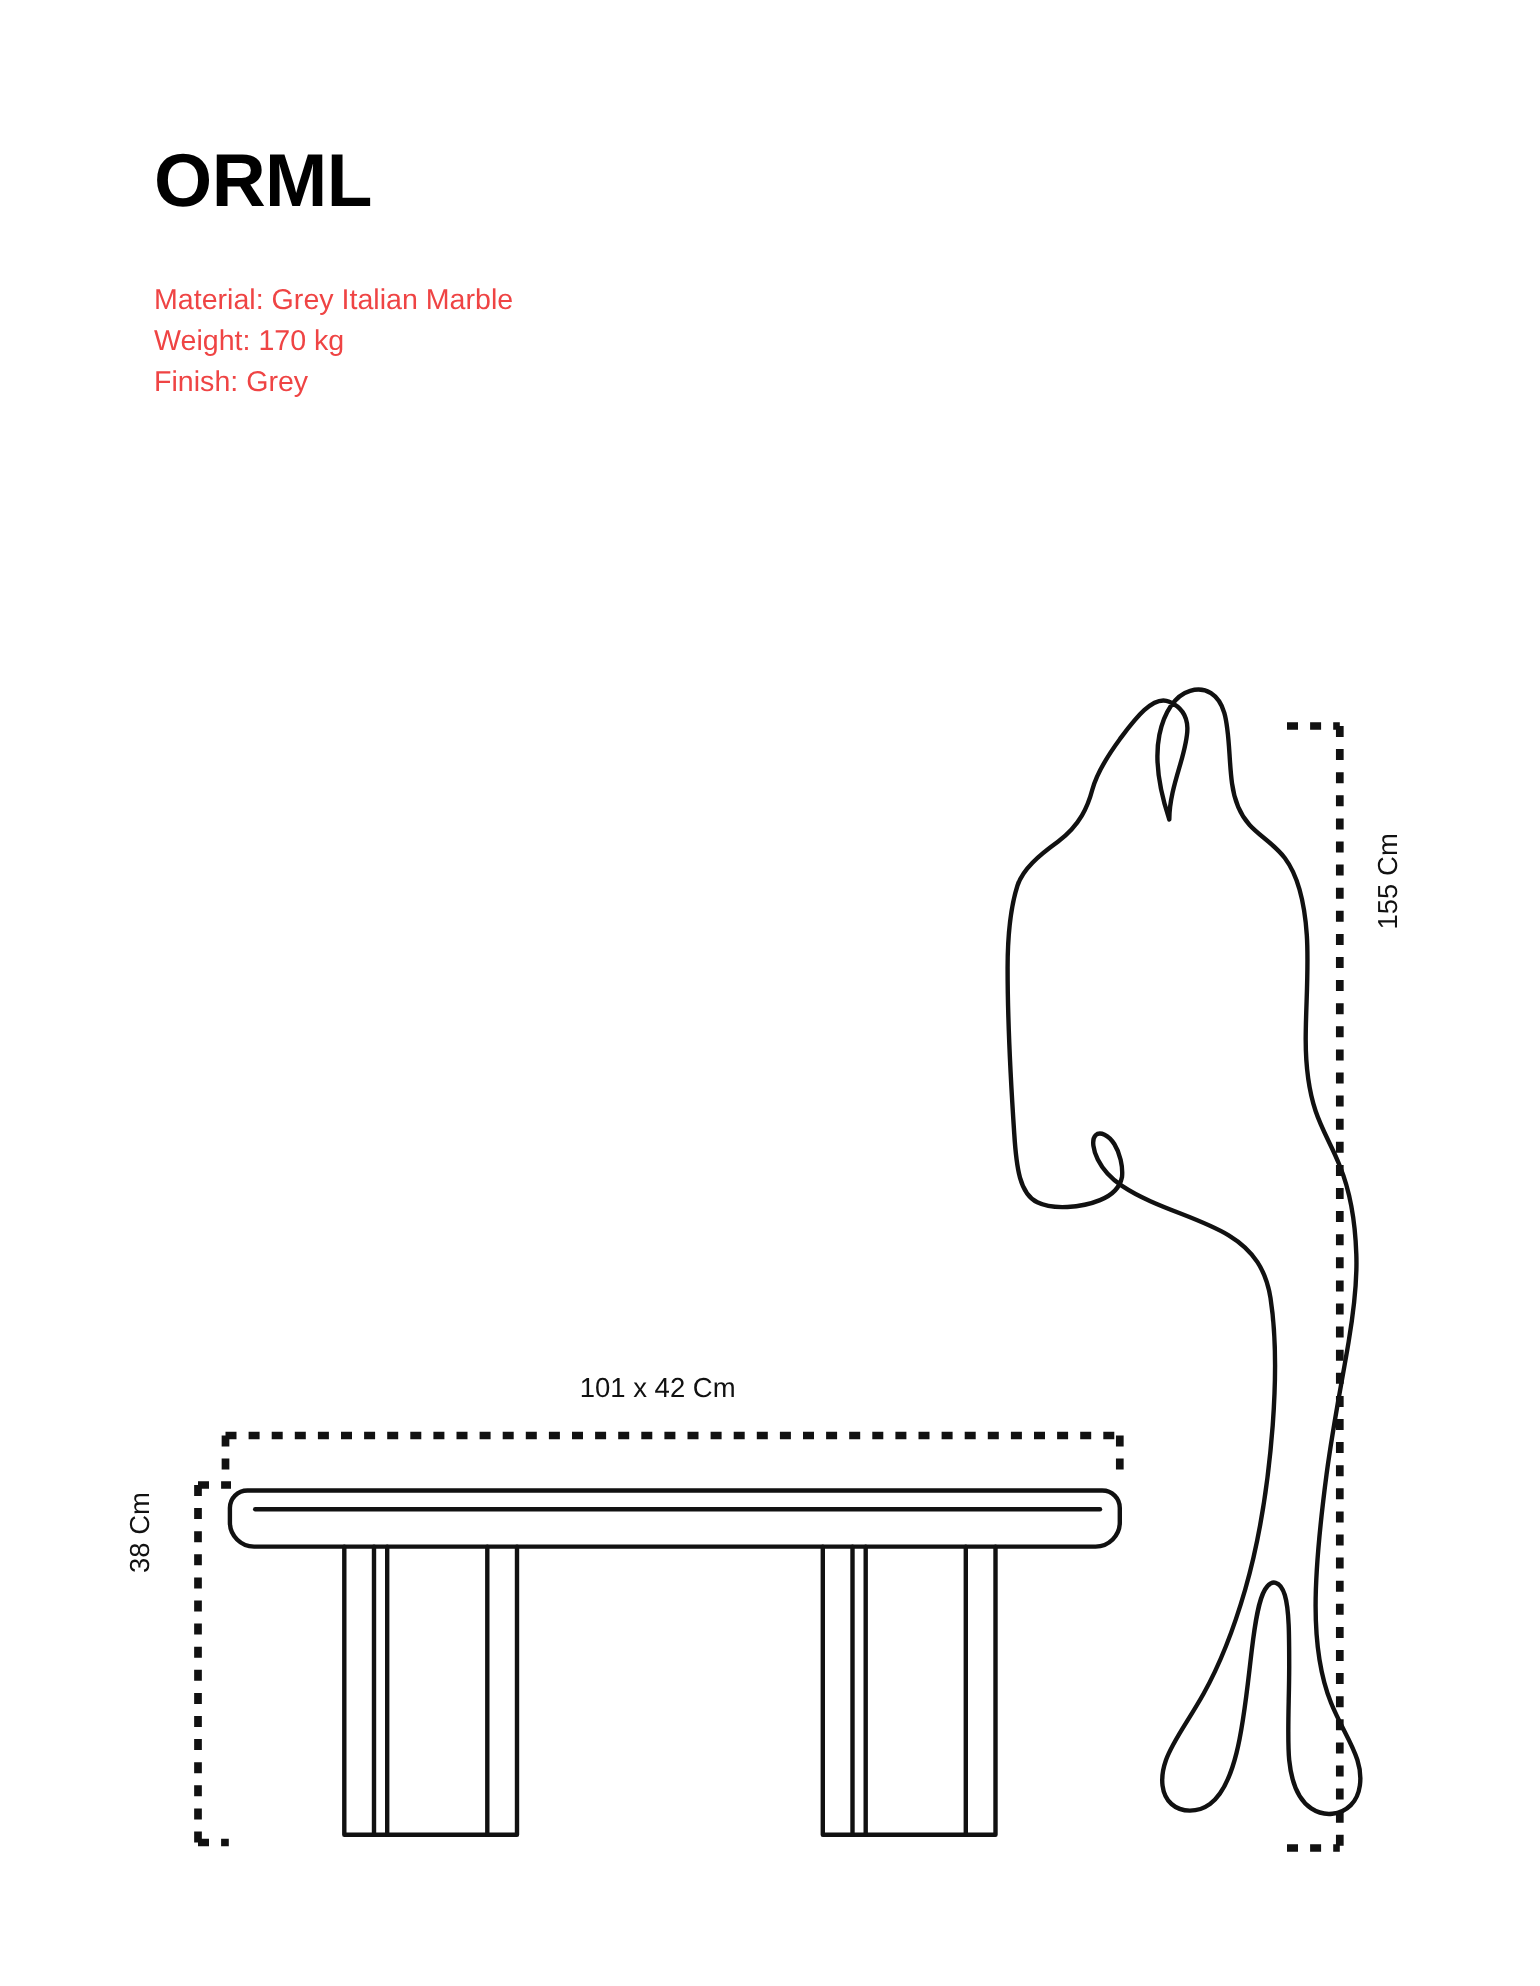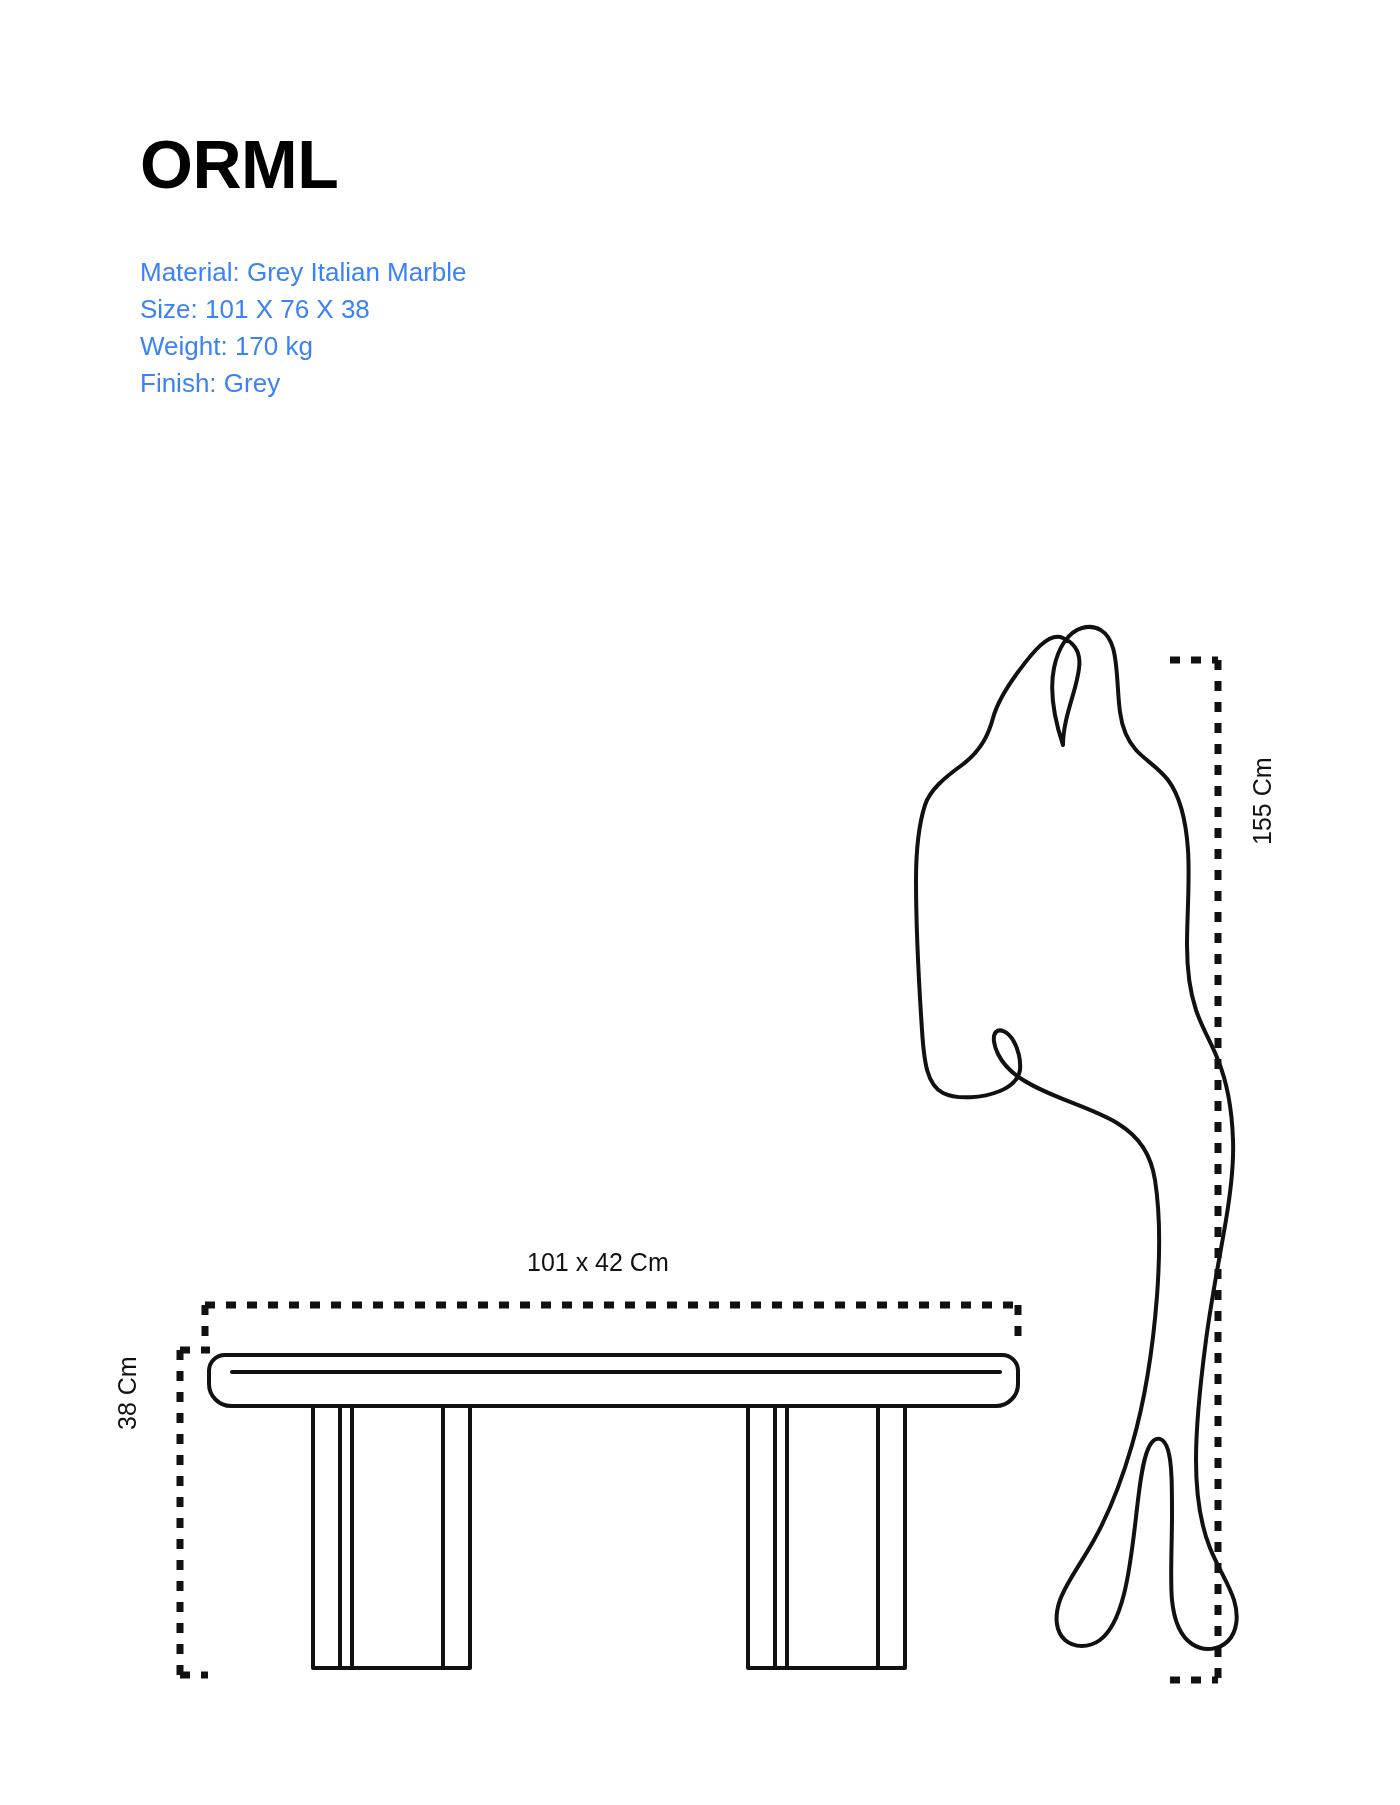--- a/index.html
+++ b/index.html
@@ -33,21 +33,21 @@
     font-size: 68px;
     font-weight: 700;
     letter-spacing: -0.5px;
     line-height: 1.0;
     margin: 0 0 56px 0;
     color: #000000;
   }
   .spec-list {
     font-size: 26px;
     line-height: 1.42;
-    color: #3b82f6;
+    color: #ef4444;
   }
   .spec-line {
     white-space: nowrap;
   }
   .drawing {
     position: absolute;
     left: 0;
     top: 0;
     width: 1400px;
     height: 1805px;
@@ -77,21 +77,20 @@
 </style>
 </head>
 <body>
 
 <div class="sheet">
 
   <div class="spec-block">
     <h1 class="product-title">ORML</h1>
     <div class="spec-list">
       <div class="spec-line">Material: Grey Italian Marble</div>
-      <div class="spec-line">Size: 101 X 76 X 38</div>
       <div class="spec-line">Weight: 170 kg</div>
       <div class="spec-line">Finish: Grey</div>
     </div>
   </div>
 
   <svg class="drawing" viewBox="0 0 1400 1805" xmlns="http://www.w3.org/2000/svg">
 
     <g fill="none" stroke="#111111" stroke-width="4" stroke-linejoin="round" stroke-linecap="round">
       <path d="M1063,745
                C1063,700 1100,654 1063,638

